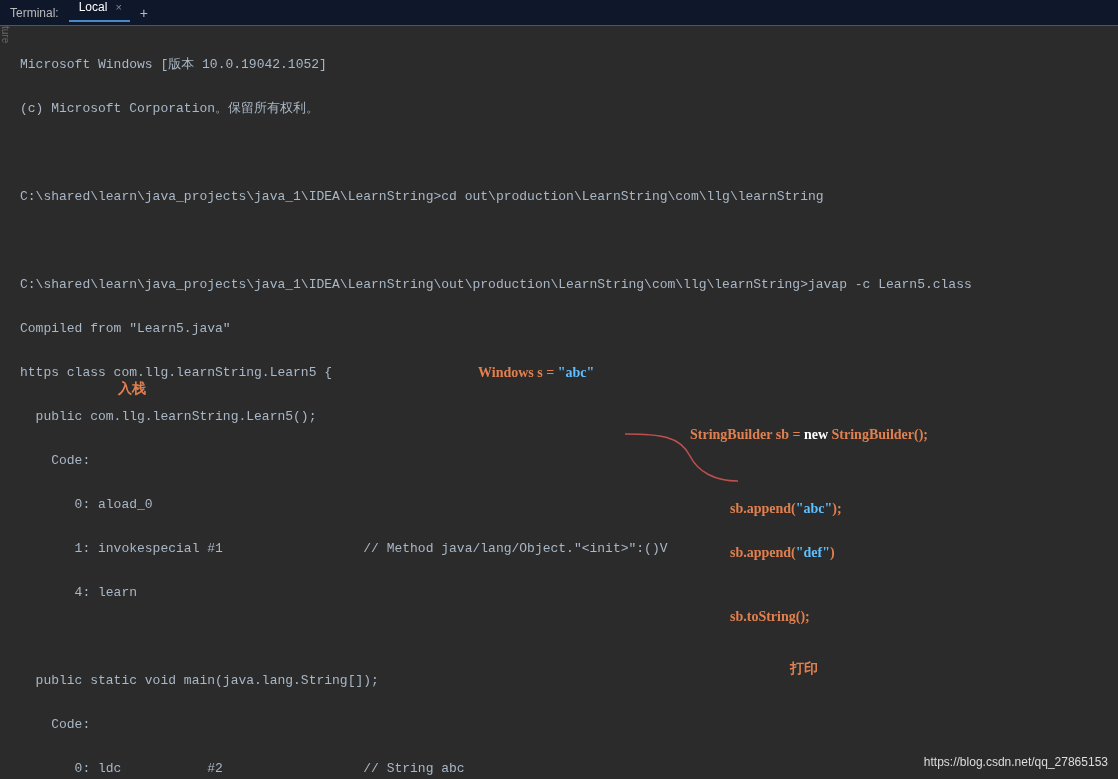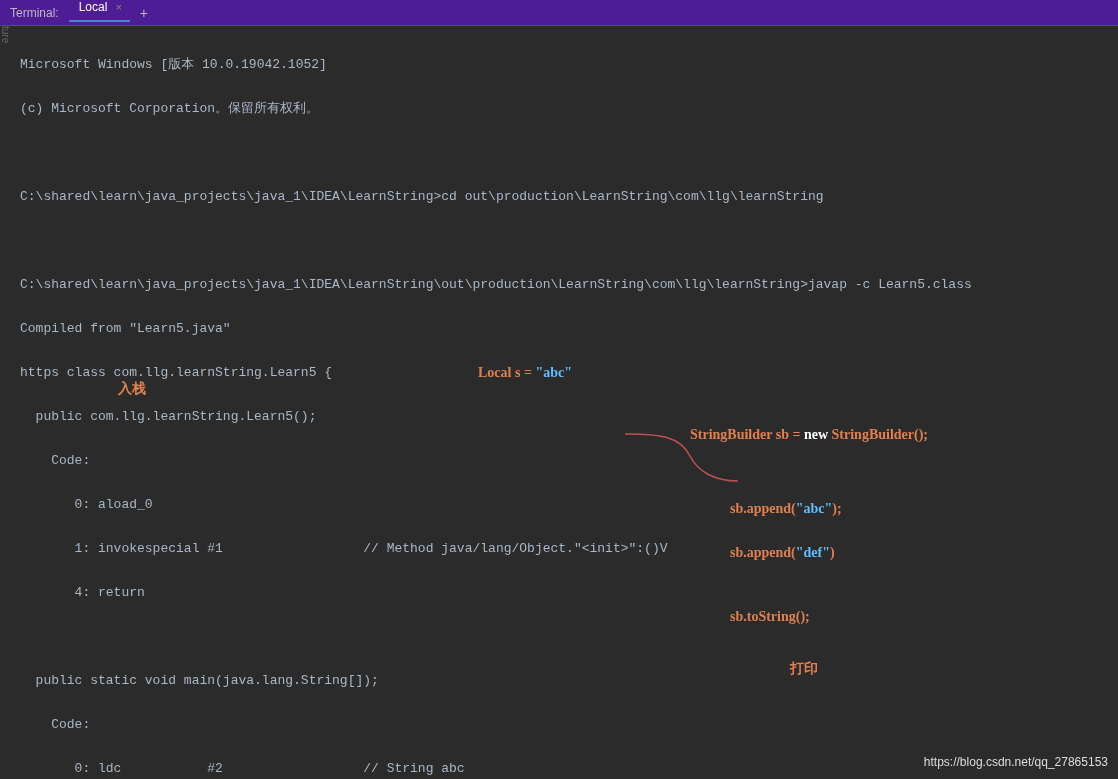--- a/index.html
+++ b/index.html
@@ -1,17 +1,17 @@
 <!DOCTYPE html>
 <html><head>
 <meta charset="utf-8">
 <style>
   * { margin:0; padding:0; box-sizing:border-box; }
   html,body { width:1118px; height:779px; background:#2b2b2b; font-family:Consolas,'Courier New',monospace; font-size:13px; color:#a9b7c6; overflow:hidden; }
-  .tabbar { height:26px; background:#4c1d95; display:flex; align-items:center; border-bottom:1px solid #555; font-family:Arial,sans-serif; font-size:12px; color:#bbb; }
+  .tabbar { height:26px; background:#0f172a; display:flex; align-items:center; border-bottom:1px solid #555; font-family:Arial,sans-serif; font-size:12px; color:#bbb; }
   .tabbar .label { padding:0 10px; }
   .tab { height:18px; display:flex; align-items:center; padding:0 6px 9px 10px; border-bottom:2px solid #4a88c7; color:#fff; gap:6px;}
   .tab .close { color:#888; font-size:11px; padding:0 2px; cursor:pointer;}
   .plus { padding:0 10px; color:#bbb; cursor:pointer; font-size:14px;}
   .term { padding:6px 0 0 20px; line-height:22px; white-space:pre; position:relative; height:calc(100% - 26px); }
   .term .line { height:22px; }
   .ann { position:absolute; font-family:SimSun,Consolas,serif; font-weight:bold; color:#e08050; font-size:14px; white-space:nowrap; }
   .ann .kw { color:#ffffff; }
   .ann .str { color:#5fbfff; }
   .watermark { position:absolute; right:10px; bottom:6px; color:#ddd; font-family:Arial,sans-serif; font-size:12px; }
@@ -38,21 +38,21 @@
 <div class="line"></div>
 <div class="line">C:\shared\learn\java_projects\java_1\IDEA\LearnString&gt;cd out\production\LearnString\com\llg\learnString</div>
 <div class="line"></div>
 <div class="line">C:\shared\learn\java_projects\java_1\IDEA\LearnString\out\production\LearnString\com\llg\learnString&gt;javap -c Learn5.class</div>
 <div class="line">Compiled from "Learn5.java"</div>
 <div class="line">https class com.llg.learnString.Learn5 {</div>
 <div class="line">  public com.llg.learnString.Learn5();</div>
 <div class="line">    Code:</div>
 <div class="line">       0: aload_0</div>
 <div class="line">       1: invokespecial #1                  // Method java/lang/Object."&lt;init&gt;":()V</div>
-<div class="line">       4: return</div>
+<div class="line">       4: learn</div>
 <div class="line"></div>
 <div class="line">  public static void main(java.lang.String[]);</div>
 <div class="line">    Code:</div>
 <div class="line">       0: ldc           #2                  // String abc</div>
 
 
 
 
 
 
@@ -65,21 +65,21 @@
 
 
 
 
 
 
   
   <div class="ann" style="left:118px; top:352px;">入栈</div>
 
   <div class="ann" style="left:478px; top:336px;">
-    <span>Local s = </span><span class="str">"</span><span class="str">abc</span><span class="str">"</span>
+    <span>Windows s = </span><span class="str">"</span><span class="str">abc</span><span class="str">"</span>
   </div>
 
   <div class="ann" style="left:690px; top:398px;">
     <span>StringBuilder sb = </span><span class="kw">new</span><span> StringBuilder();</span>
   </div>
 
   <div class="ann" style="left:730px; top:472px;">
     <span>sb.append(</span><span class="str">"</span><span class="str">abc</span><span class="str">"</span><span>);</span>
   </div>
 

